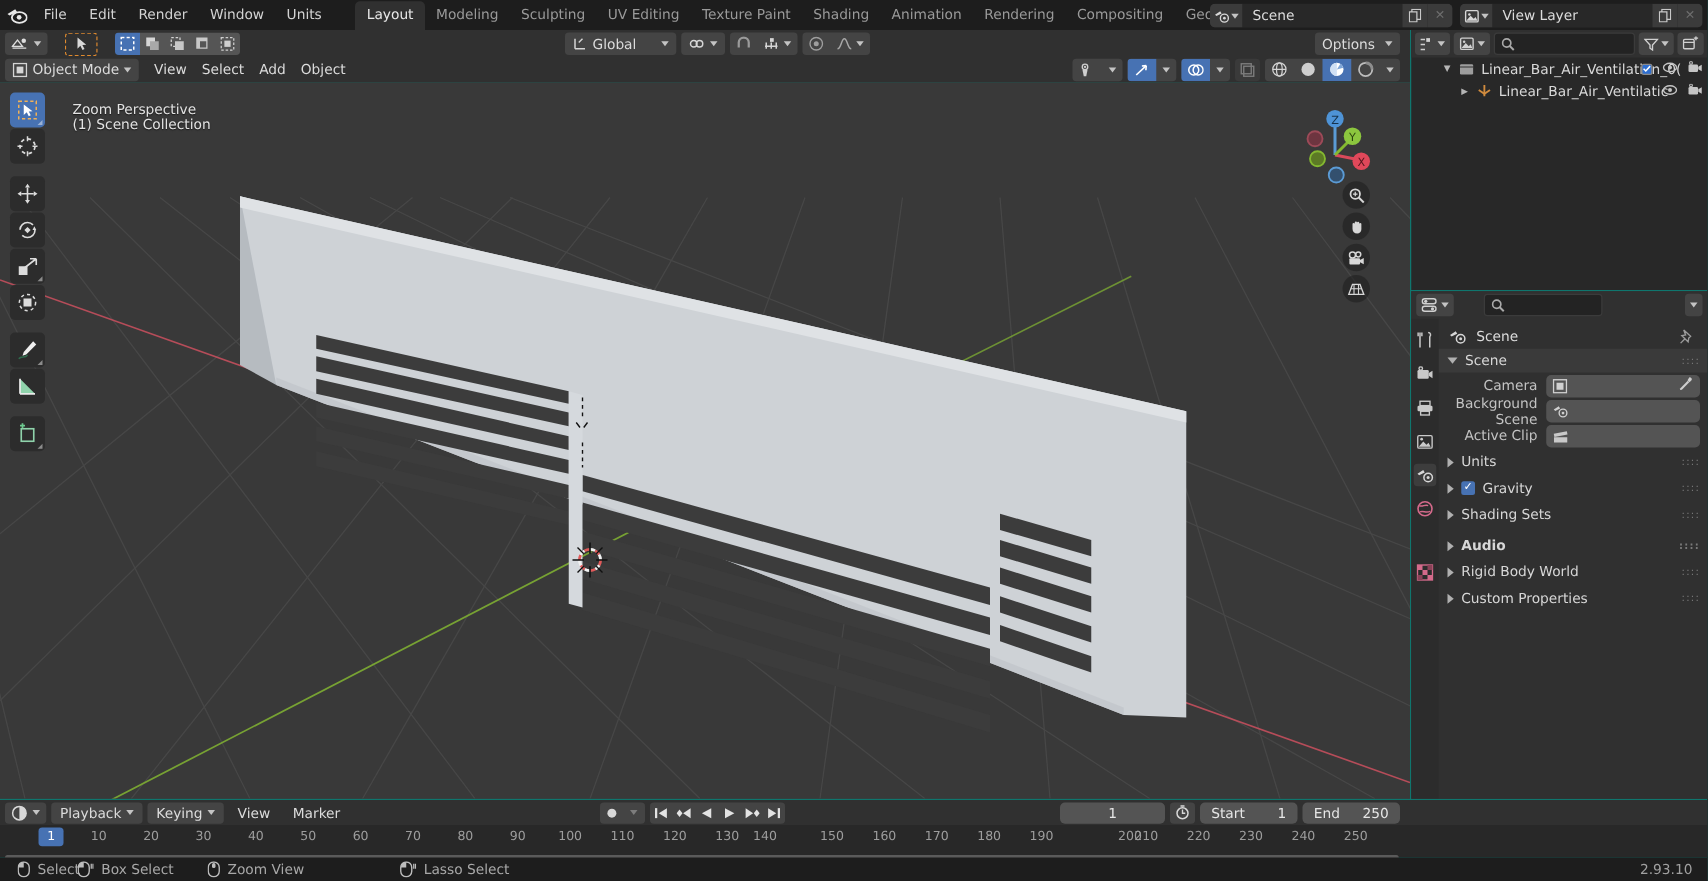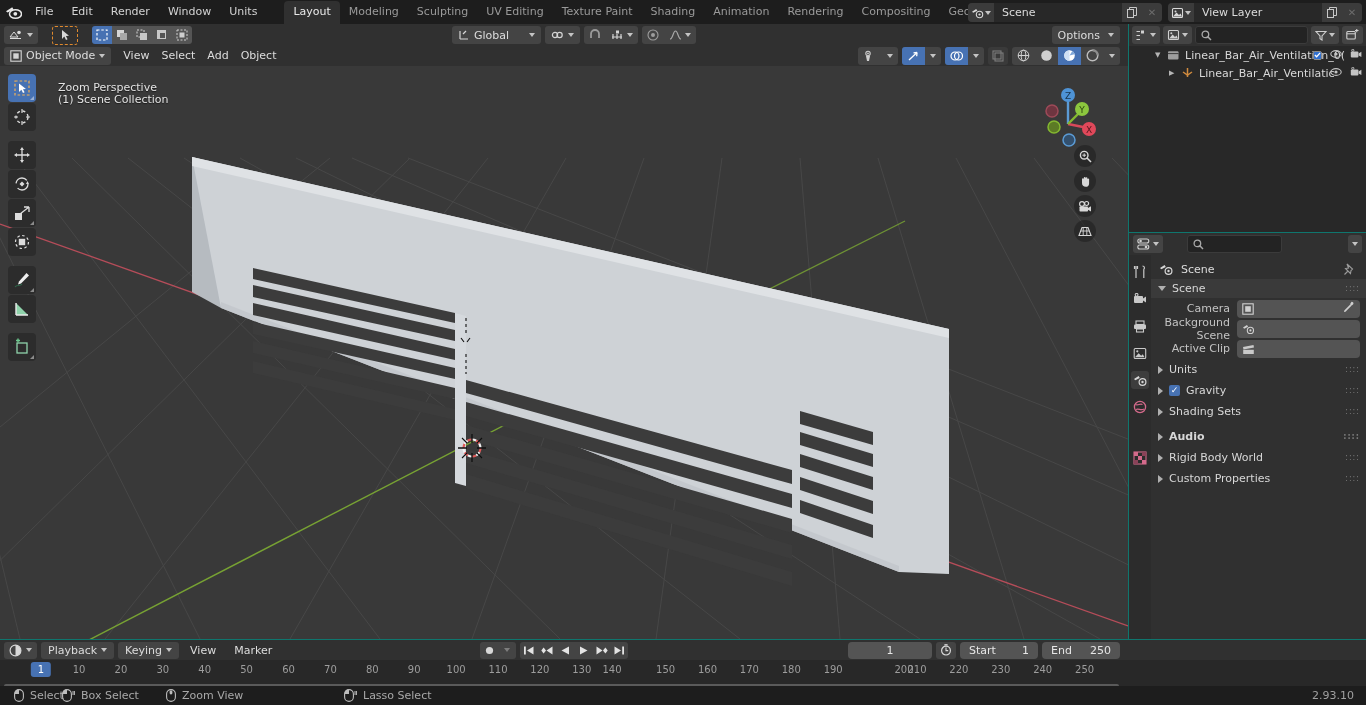--- a/index.html
+++ b/index.html
@@ -1016,21 +1016,21 @@
         </div>
         <div class="sb-item" style="position: absolute; left: 166px;">
           <span style="display:flex;">
             <svg width="10" height="13" viewBox="0 0 10 13">
               <rect x="0.6" y="0.6" width="8.8" height="11.8" rx="4.4" fill="none" stroke="#bdbdbd" stroke-width="1.1"></rect>
               <rect x="3.6" y="1.4" width="2.8" height="4" rx="1.3" fill="#bdbdbd"></rect>
             </svg>
           </span>
           <span>Zoom View</span>
         </div>
-        <div class="sb-item" style="position: absolute; left: 344px;">
+        <div class="sb-item" style="position: absolute; left: 320px;">
           <span style="display:flex;">
             <svg width="13" height="13" viewBox="0 0 13 13">
               <rect x="0.6" y="0.6" width="8.8" height="11.8" rx="4.4" fill="none" stroke="#bdbdbd" stroke-width="1.1"></rect>
               <path d="M0.6 5 V4.9 A4.4 4.4 0 0 1 5 0.6 V5 Z" fill="#bdbdbd"></path>
               <path d="M11 2 V6 M12.4 2 V6" stroke="#bdbdbd" stroke-width="1"></path>
             </svg>
           </span>
           <span>Lasso Select</span>
         </div>
       </div>

